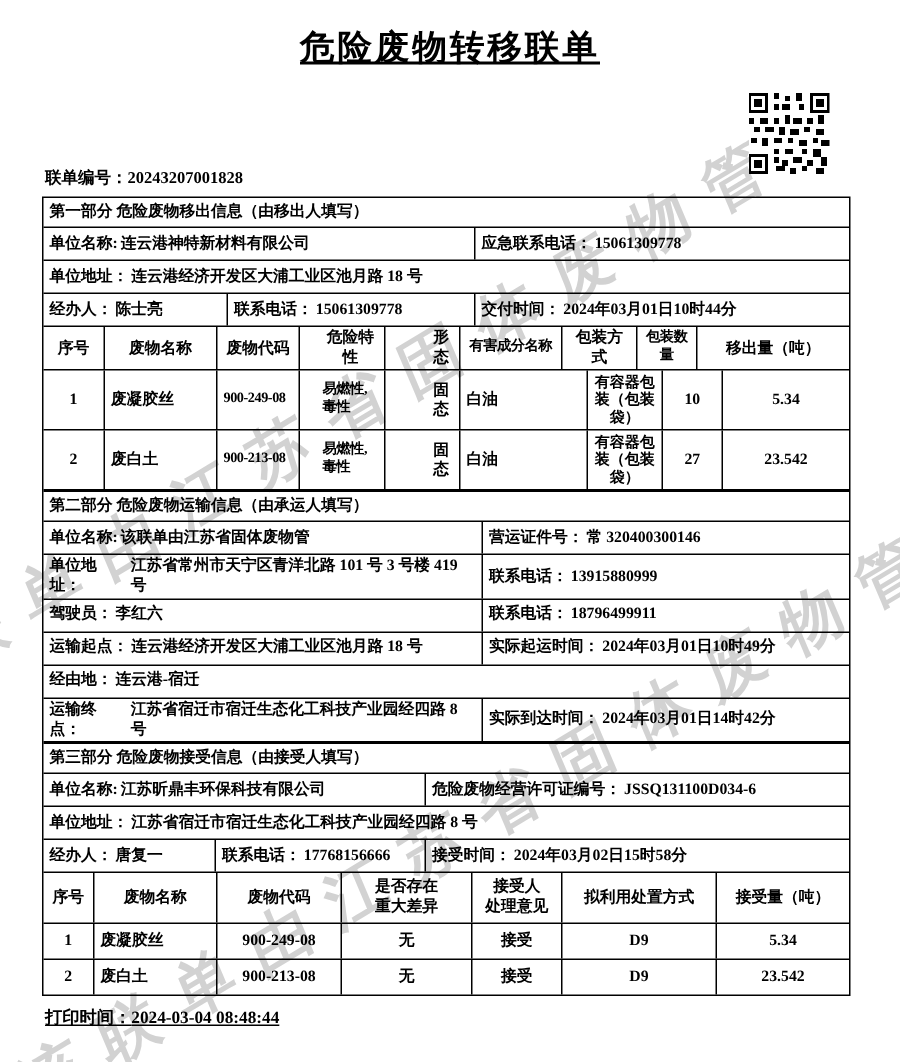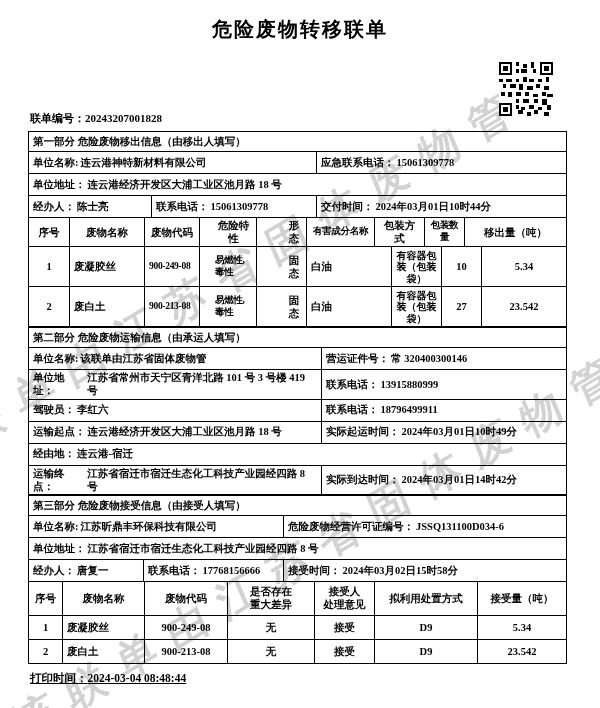--- a/index.html
+++ b/index.html
@@ -24,22 +24,23 @@
     transform-origin:0 0;
     transform:rotate(-31deg) skewX(-8deg);
     pointer-events:none;
     z-index:1;
   }
   .wm1 { left:6px;  top:702px; }
   .wm2 { left:-96px; top:438px; }
   
   .doc-title {
     position:absolute; top:16px; left:0; width:600px;
-    text-align:center; font-size:20px; letter-spacing:2px;
+    text-align:center; font-size:23px; letter-spacing:2px;
     z-index:2;
+    text-decoration:underline;
   }
   .manifest-no {
     position:absolute; top:111px; left:30px;
     font-size:11px; z-index:2;
   }
   .qr { position:absolute; top:62px; left:499px; width:54px; height:54px; z-index:2; }
   
   .sheet {
     position:absolute; left:28px; top:131px; width:539px;
     border:1px solid #000000;

